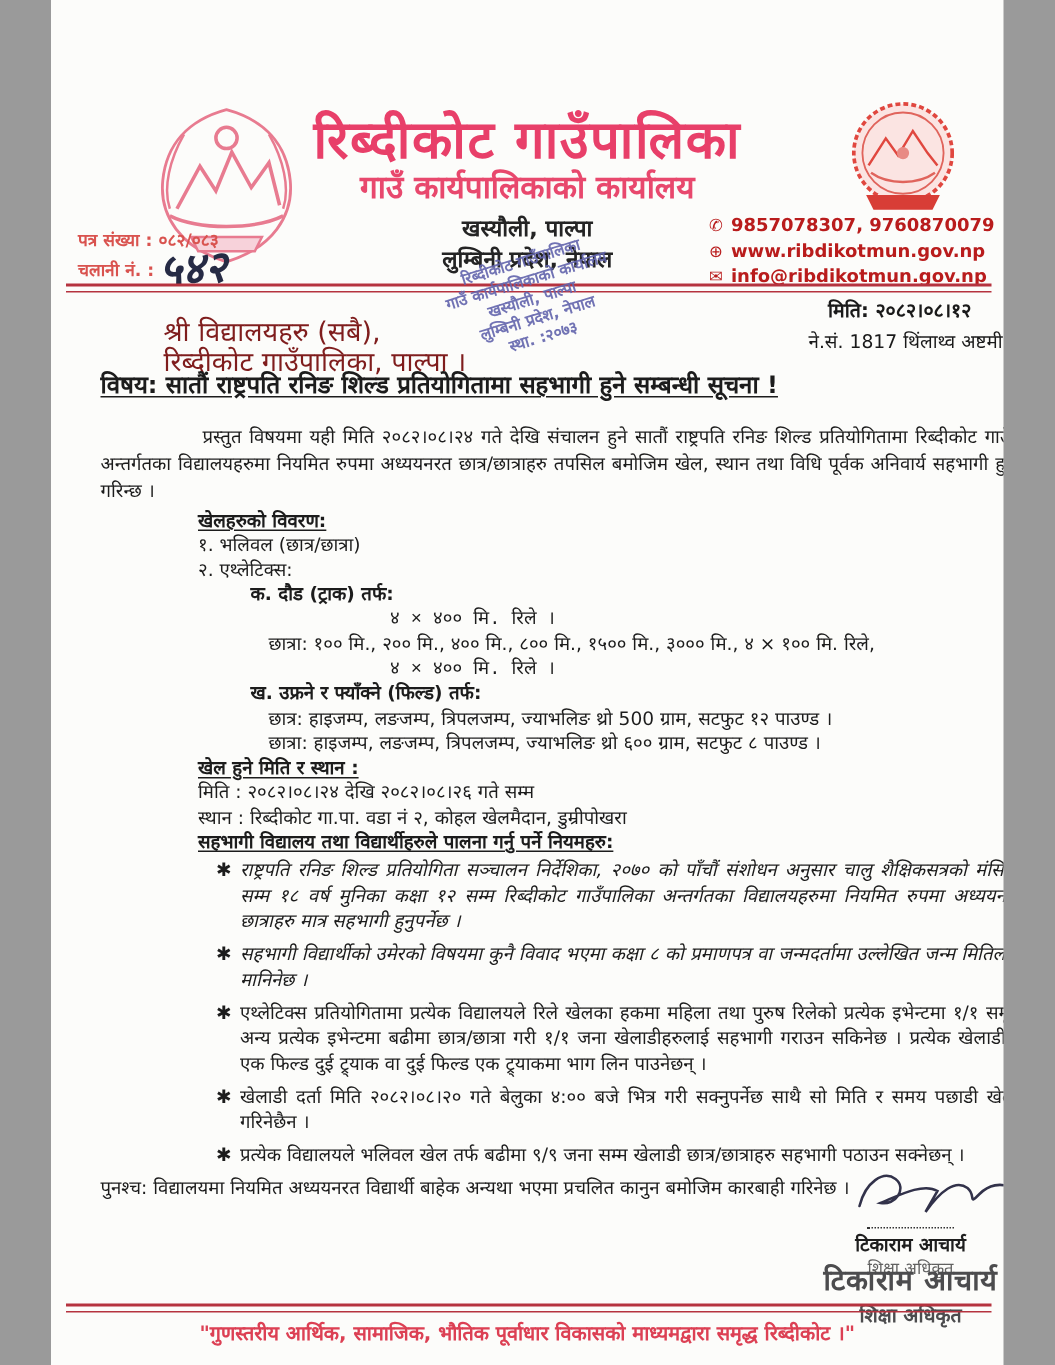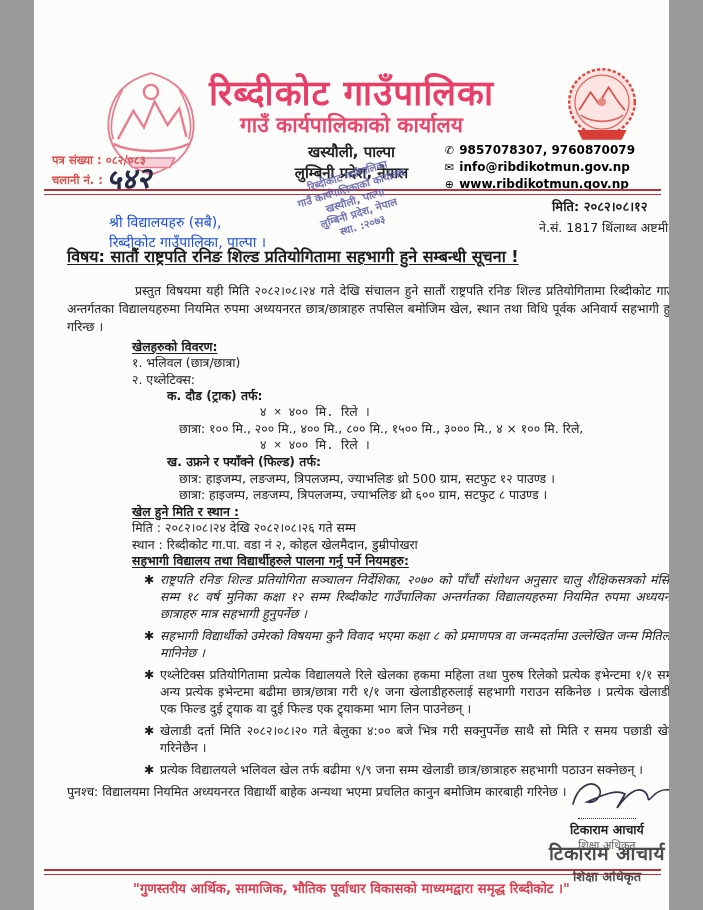--- a/index.html
+++ b/index.html
@@ -19,34 +19,34 @@
     font-size:15px; font-weight:bold; color:#242424; }
   .emblem-left { position:absolute; top:66px; left:58px; width:118px; height:118px; }
   .logo-right  { position:absolute; top:64px; right:26px; width:82px; height:86px; }
 
   .letterno { position:absolute; left:18px; top:150px; font-size:11.5px; color:#d9534f;
     font-weight:bold; line-height:20px; }
   .letterno .lbl { display:inline-block; }
   .handwritten-no { position:absolute; left:72px; top:158px; font-size:29px; color:#262b45;
     font-family:"DejaVu Serif", serif; font-style:italic; transform:rotate(-4deg); font-weight:bold; }
 
-  .contacts { position:absolute; right:34px; top:142px; font-size:12px; color:#000000;
+  .contacts { position:absolute; right:6px; top:142px; font-size:12px; color:#b91c1c;
     font-weight:bold; line-height:17px; text-align:left; }
   .contacts .ic { display:inline-block; width:14px; text-align:center; margin-right:3px;
     font-weight:normal; font-size:11px; }
 
   .rule { position:absolute; left:10px; right:8px; border-top:2.5px solid #b5333f;
     border-bottom:1.2px solid #b5333f; height:3px; }
   .rule-top { top:189px; }
   .rule-bottom { top:869px; }
 
   .date-line { position:absolute; left:518px; top:197px; font-size:13px; font-weight:bold; color:#1a1a1a; }
   .nsambat  { position:absolute; left:505px; top:219px; font-size:12.5px; color:#1a1a1a; }
 
-  .addressee { position:absolute; left:75px; top:212px; font-size:14px; line-height:20px; color:#1d4ed8; }
+  .addressee { position:absolute; left:75px; top:212px; font-size:18px; line-height:20px; color:#7f1d1d; }
 
   .round-stamp { position:absolute; left:236px; top:168px; width:170px;
     transform:rotate(-17deg); color:#6365ad; text-align:center; font-size:10.5px;
     line-height:13px; font-weight:bold; opacity:.9; }
 
   
   .main { position:absolute; left:33px; top:249px; width:641px; font-size:12.4px;
     line-height:16.5px; color:#1c1c1c; }
   .subject { text-align:left; font-weight:bold; font-size:16px;
     text-decoration:underline; text-underline-offset:2px; margin-bottom:16px; }
@@ -110,22 +110,22 @@
 
   <div class="letterno">
     <div><span class="lbl">पत्र संख्या :</span>
       <span>०८२/०८३</span></div>
     <div><span class="lbl">चलानी नं. :</span></div>
   </div>
   <div class="handwritten-no">५४२</div>
 
   <div class="contacts">
     <div><span class="ic">✆</span><span>9857078307, 9760870079</span></div>
+    <div><span class="ic">⊕</span><span>www.ribdikotmun.gov.np</span></div>
     <div><span class="ic">✉</span><span>info@ribdikotmun.gov.np</span></div>
-    <div><span class="ic">⊕</span><span>www.ribdikotmun.gov.np</span></div>
   </div>
 
   <div class="rule rule-top"></div>
 
   <div class="date-line">
     <span>मिति:</span>
     <span>२०८२।०८।१२</span>
   </div>
   <div class="nsambat">ने.सं. 1817 थिंलाथ्व अष्टमी</div>
 

